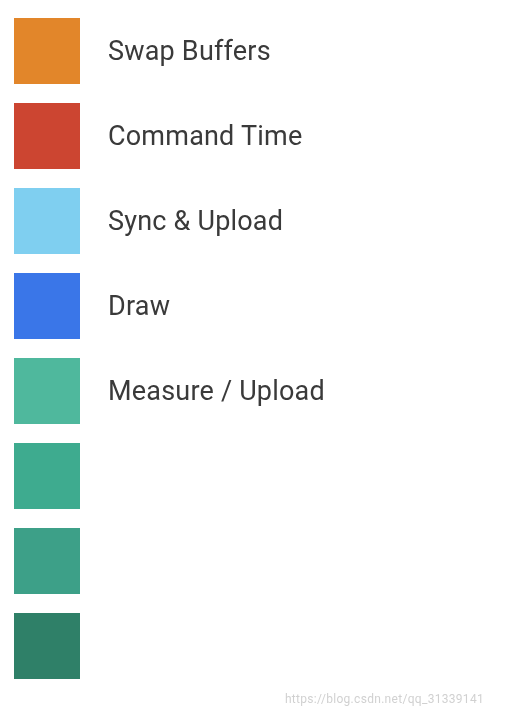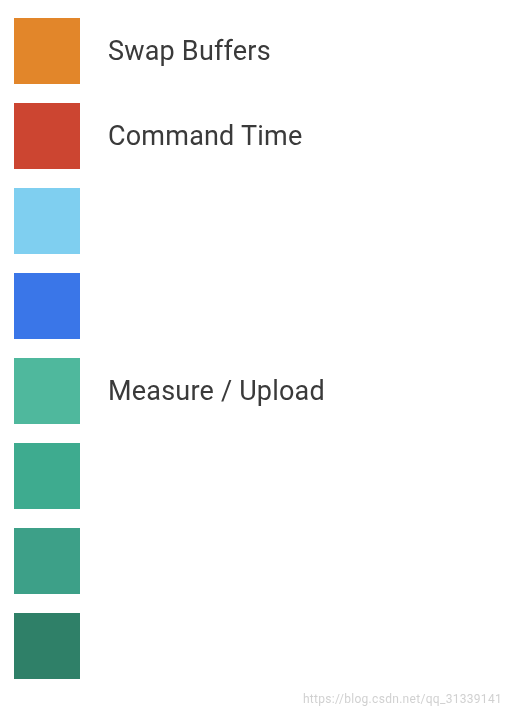--- a/index.html
+++ b/index.html
@@ -32,21 +32,21 @@
     }
     .label {
       font-size: 27px;
       color: #3a3a3a;
       letter-spacing: 0.2px;
       font-weight: 400;
     }
     .watermark {
       position: absolute;
       bottom: 6px;
-      right: 12px;
+      right: 30px;
       font-size: 12px;
       color: rgba(120,120,120,0.35);
       letter-spacing: 0.3px;
       margin-top: 27px;
     }
   </style>
 </head>
 <body>
 
 <div class="legend">
@@ -56,24 +56,26 @@
     <div class="label">Swap Buffers</div>
   </div>
 
   <div class="legend-row">
     <div class="swatch" style="background:#cc4531"></div>
     <div class="label">Command Time</div>
   </div>
 
   <div class="legend-row">
     <div class="swatch" style="background:#7fcff0"></div>
+    <div class="label">Sync &amp; Upload</div>
   </div>
 
   <div class="legend-row">
     <div class="swatch" style="background:#3a76e8"></div>
+    <div class="label">Draw</div>
   </div>
 
   <div class="legend-row">
     <div class="swatch" style="background:#4fb89d"></div>
     <div class="label">Measure / Upload</div>
   </div>
 
   <div class="legend-row">
     <div class="swatch" style="background:#3eab8f"></div>
   </div>

